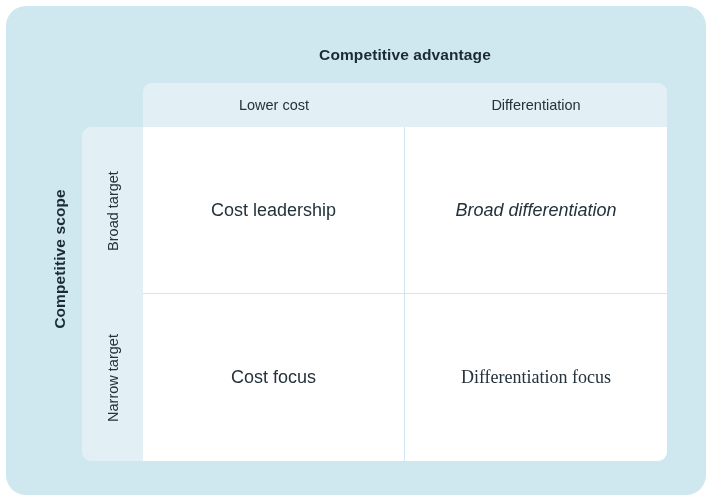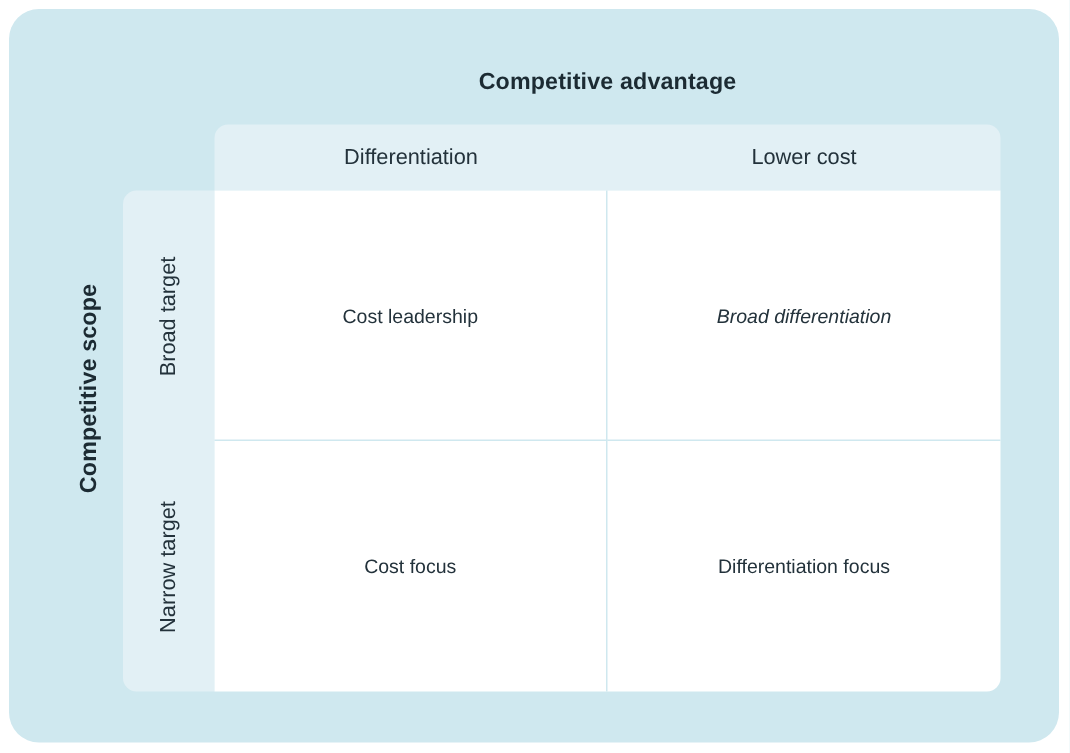--- a/index.html
+++ b/index.html
@@ -111,42 +111,42 @@
     background: #ffffff;
     border-bottom-right-radius: 9px;
     display: grid;
     grid-template-columns: 1fr 1fr;
     grid-template-rows: 1fr 1fr;
   }
   .cell {
     display: flex;
     align-items: center;
     justify-content: center;
-    font-size: 13px;
+    font-size: 18px;
     color: #23323b;
     box-sizing: border-box;
     text-align: center;
   }
   .cell.r0c0 { border-right: 1px solid #cfe8ef; border-bottom: 1px solid #cfe8ef; }
   .cell.r0c1 { border-bottom: 1px solid #cfe8ef; font-style: italic; }
   .cell.r1c0 { border-right: 1px solid #cfe8ef; }
-  .cell.r1c1 { border-bottom-right-radius: 9px; }
+  .cell.r1c1 { border-bottom-right-radius: 9px; font-family: Liberation Serif, serif; }
 </style>
 </head>
 <body>
 
 <div class="diagram-frame">
 
   <div class="axis-title-top">Competitive advantage</div>
 
   <div class="axis-title-left">Competitive scope</div>
 
   <div class="col-header-band">
+    <div class="col-header">Lower cost</div>
     <div class="col-header">Differentiation</div>
-    <div class="col-header">Lower cost</div>
   </div>
 
   <div class="row-header-band">
     <div class="row-header top">
       <span>Broad target</span>
     </div>
     <div class="row-header bottom">
       <span>Narrow target</span>
     </div>
   </div>

